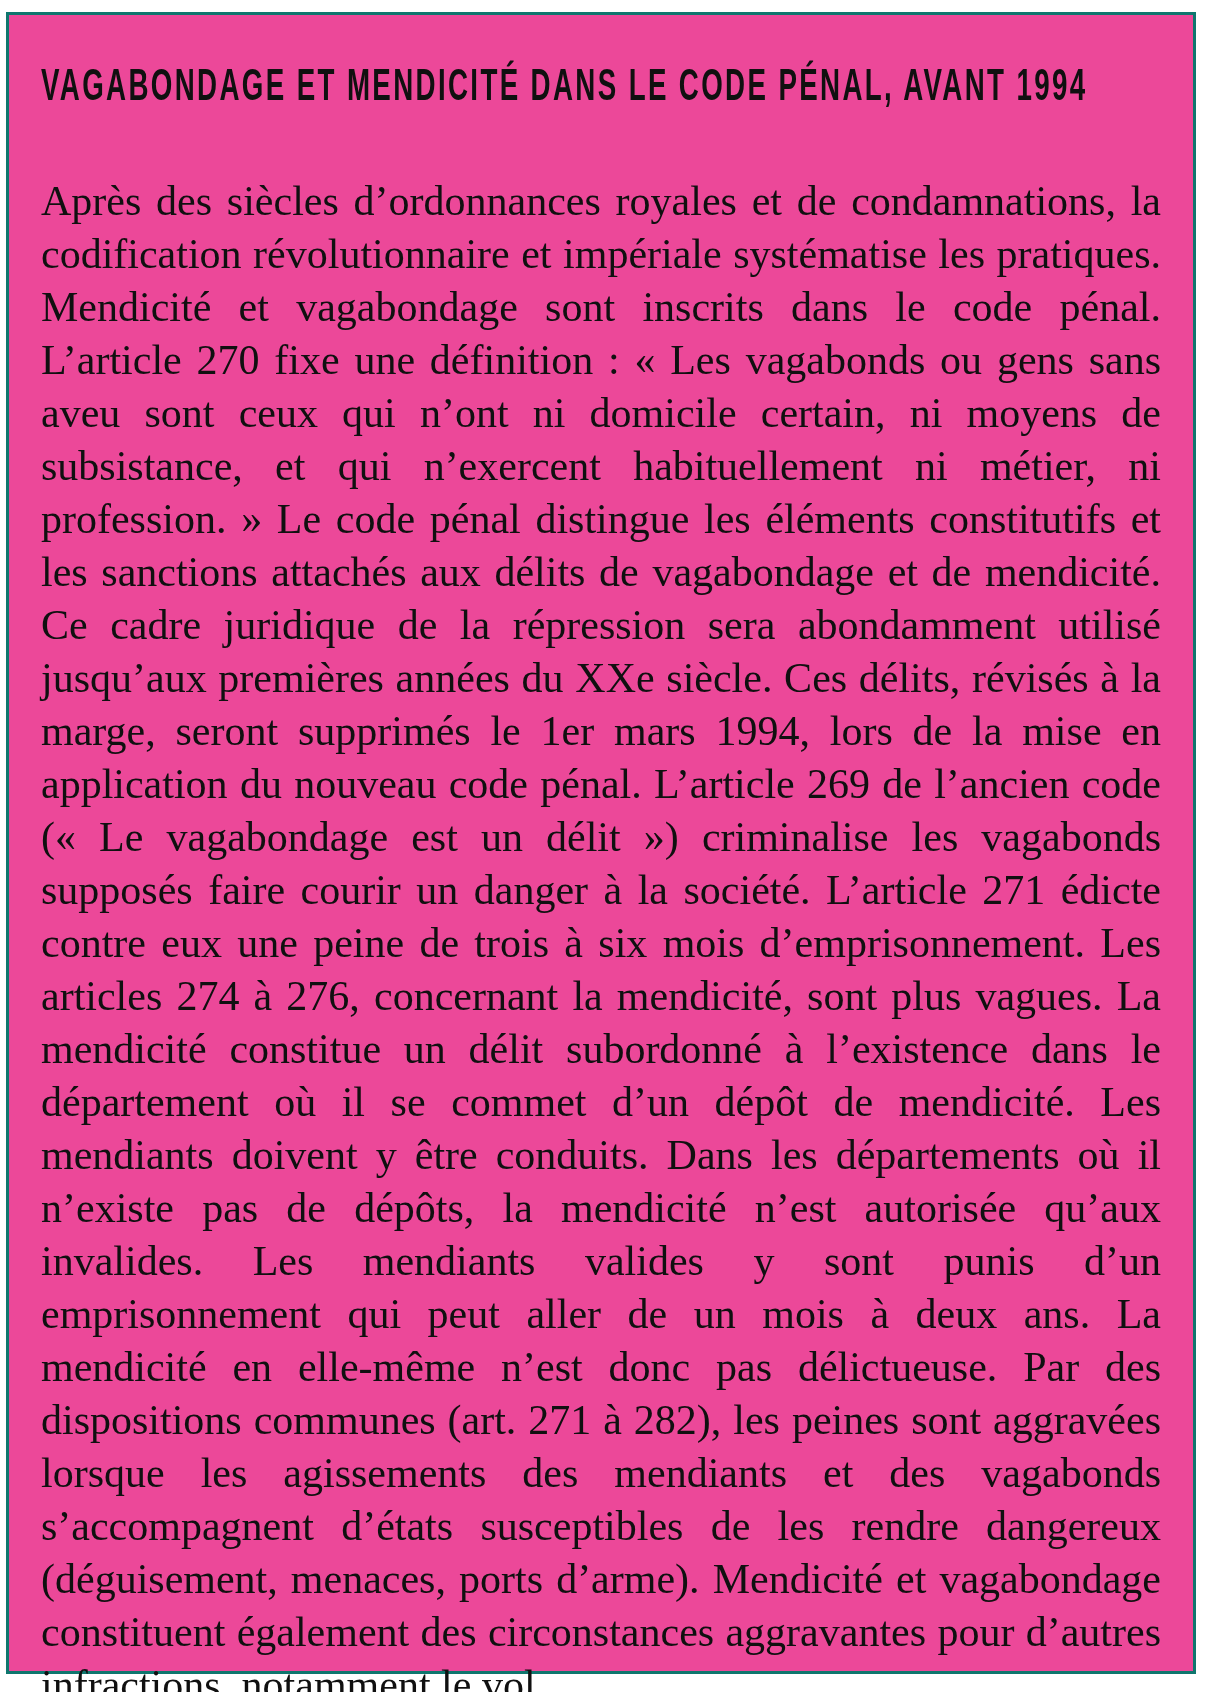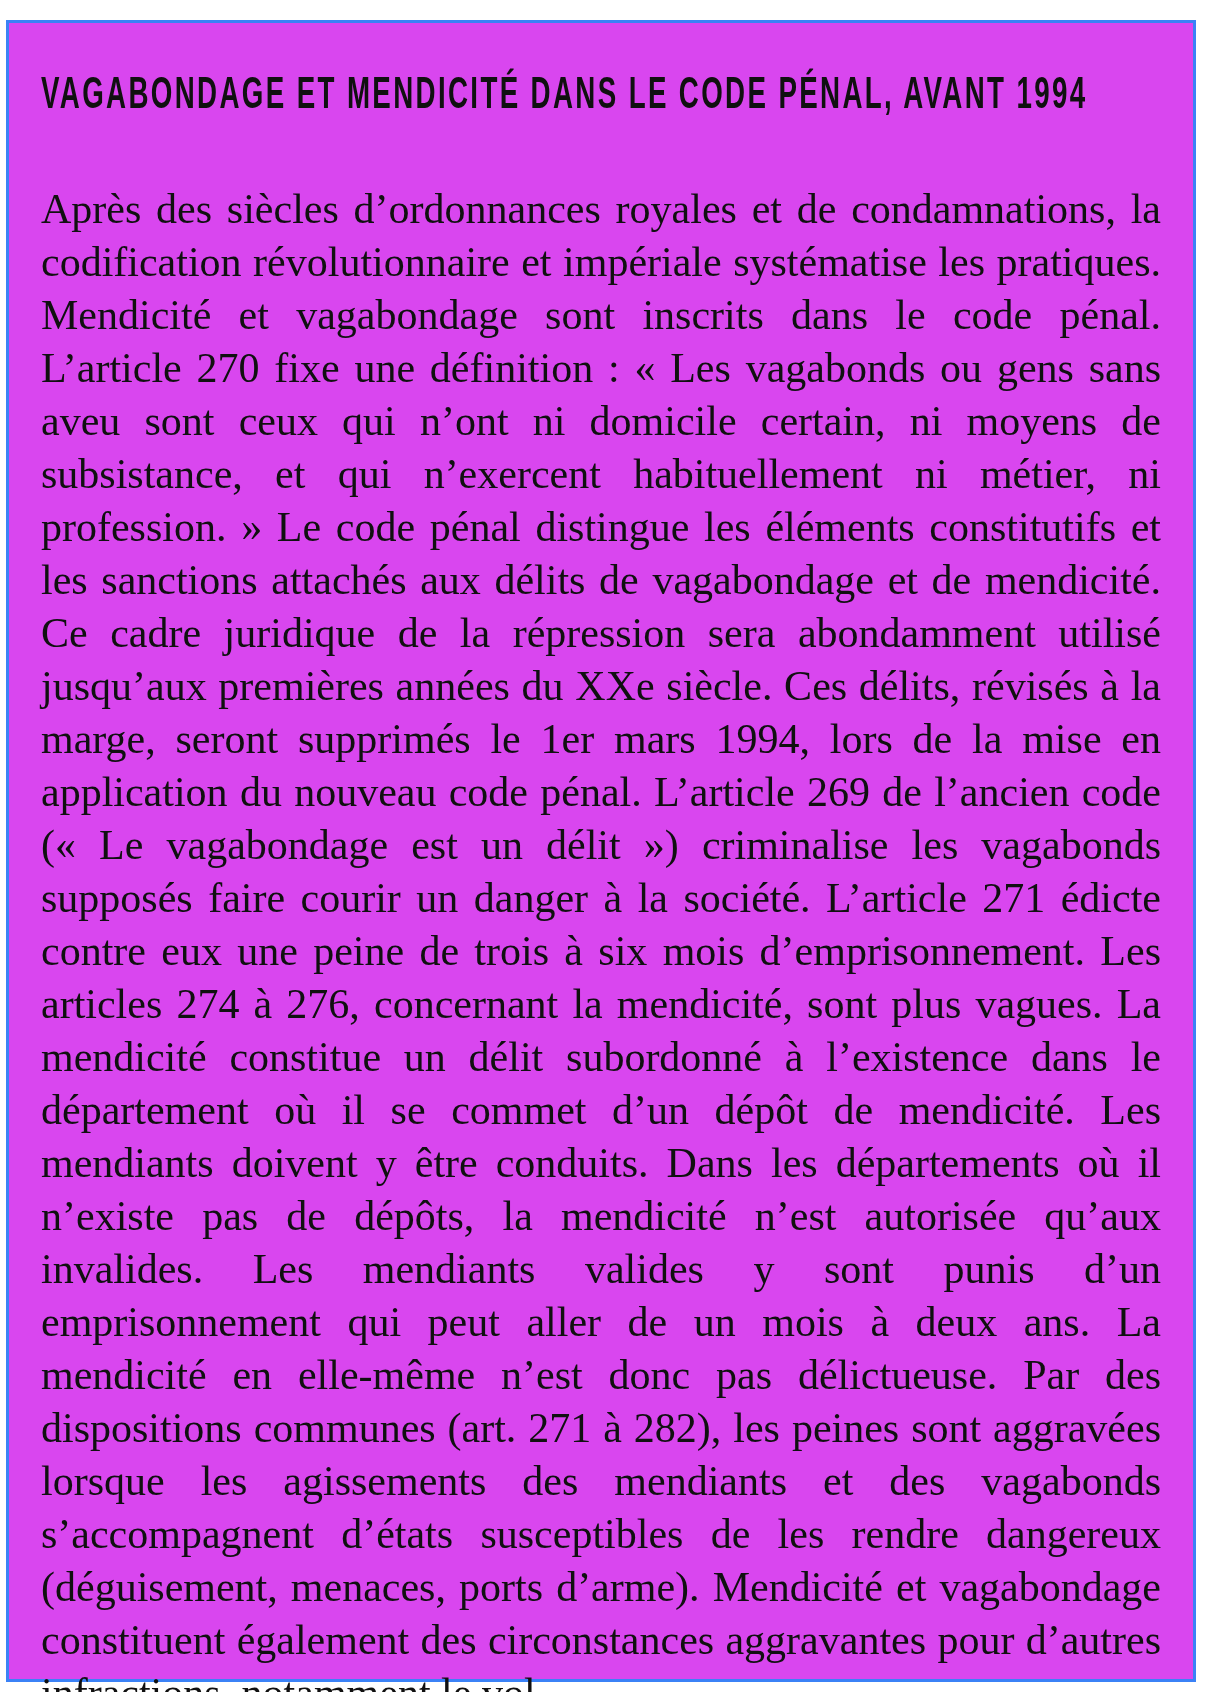--- a/index.html
+++ b/index.html
@@ -13,26 +13,26 @@
   .page {
     position: relative;
     width: 1212px;
     height: 1692px;
     background: #ffffff;
     overflow: hidden;
   }
   .panel {
     position: absolute;
     left: 6px;
-    top: 20px;
+    top: 12px;
     width: 1190px;
     height: 1662px;
     box-sizing: border-box;
-    background: #d946ef;
-    border: 3px solid #3b82f6;
+    background: #ec4899;
+    border: 3px solid #0f766e;
   }
   .panel-inner {
     box-sizing: border-box;
     width: 100%;
     height: 100%;
     padding: 46px 32px 40px 32px;
   }
   .panel-title {
     height: 48px;
     margin: 0 0 66px 0;

